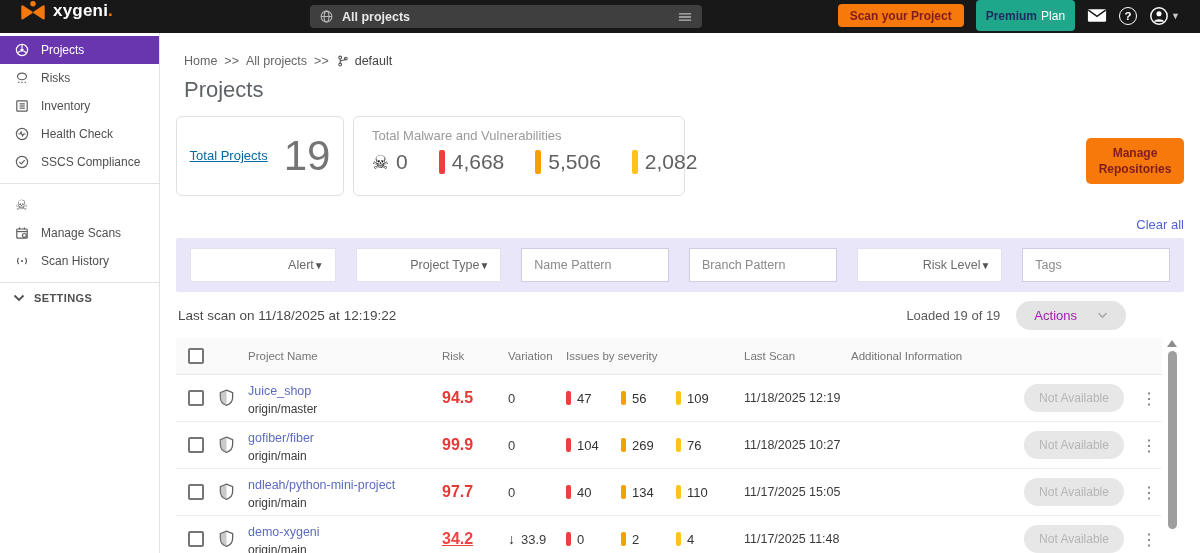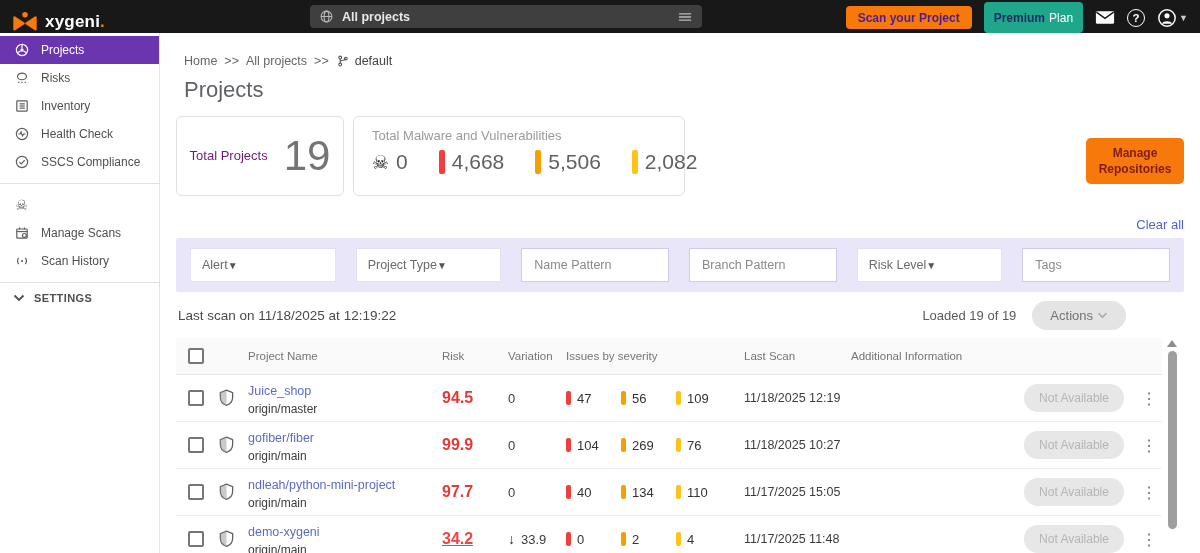--- a/index.html
+++ b/index.html
@@ -1,28 +1,28 @@
 <!DOCTYPE html>
 <html><head>
 <meta charset="utf-8">
 <style>
   * { margin:0; padding:0; box-sizing:border-box; }
   html,body { width:1200px; height:553px; }
   body { font-family:"Liberation Sans", sans-serif; background:#fff; overflow:hidden; }
   .page { position:relative; width:1200px; height:553px; display:flex; flex-direction:column; overflow:hidden; }
 
   
-  .topbar { position:relative; height:33px; flex:0 0 33px; background:#181818; display:flex; align-items:flex-end; padding:0 12px; }
+  .topbar { position:relative; height:33px; flex:0 0 33px; background:#181818; display:flex; align-items:flex-start; padding:0 20px; }
   .logo { display:flex; align-items:center; gap:7px; }
   .logo-text { color:#fff; font-size:17px; font-weight:bold; letter-spacing:.2px; }
   .logo-text .dot { color:#f8790b; }
   .scope-bar { position:absolute; left:310px; top:5px; width:392px; height:23px; background:#3f3f3f; border-radius:4px; display:flex; align-items:center; padding:0 9px; gap:8px; }
   .scope-label { color:#e8e8e8; font-size:12.5px; font-weight:bold; flex:1; }
   .top-right { margin-left:auto; display:flex; align-items:center; gap:12px; }
-  .btn-scan { background:#f8790b; color:#4c1d95; font-size:12px; font-weight:bold; border:none; border-radius:4px; height:23px; padding:0 12px; cursor:pointer; }
+  .btn-scan { background:#f8790b; color:#7f1d1d; font-size:12px; font-weight:bold; border:none; border-radius:4px; height:23px; padding:0 12px; cursor:pointer; }
   .btn-premium { background:#1fa78c; border:none; border-radius:4px; height:31px; padding:0 10px; font-size:12px; cursor:pointer; }
   .btn-premium .b { color:#1e2b5e; font-weight:bold; }
   .btn-premium .r { color:#fff; margin-left:4px; }
   .top-icon { display:flex; align-items:center; color:#fff; }
   .help-circle { width:18px; height:18px; border:1.6px solid #fff; border-radius:50%; color:#fff; font-size:11.5px; font-weight:bold; display:flex; align-items:center; justify-content:center; }
   .caret { color:#ccc; font-size:9px; margin-left:2px; }
 
   
   .body-row { flex:1; display:flex; min-height:0; }
   .sidebar { width:160px; flex:0 0 160px; background:#fff; border-right:1px solid #e3e3e3; padding-top:3px; }
@@ -37,49 +37,49 @@
 
   .breadcrumb { margin-top:21px; display:flex; align-items:center; gap:7px; font-size:12.5px; color:#666; padding-left:8px; }
   .crumb-link { cursor:pointer; }
   .crumb-branch { display:flex; align-items:center; gap:5px; color:#444; }
   .page-title { margin-top:9px; padding-left:8px; font-size:22px; color:#5f6368; font-weight:400; }
 
   
   .cards { margin-top:13px; display:flex; gap:9px; position:relative; height:80px; }
   .card { border:1px solid #e0e0e0; border-radius:6px; background:#fff; }
   .card-total { width:168px; display:flex; align-items:center; justify-content:center; gap:16px; }
-  .card-total .lbl { font-size:13px; color:#701a75; text-align:right; line-height:1.35; }
+  .card-total .lbl { font-size:13px; color:#0369a1; text-align:right; line-height:1.35;text-decoration:underline; }
   .card-total .val { font-size:42px; color:#757575; }
   .card-malware { width:332px; padding:11px 18px; }
   .card-malware .ttl { font-size:13px; color:#9a9a9a; }
   .mal-stats { margin-top:7px; display:flex; align-items:center; gap:9px; }
   .mal-group { display:flex; align-items:center; gap:7px; margin-right:22px; }
   .mal-group:last-child { margin-right:0; }
   .mal-num { font-size:21px; color:#616161; }
   .sev-bar { width:6px; height:24px; border-radius:2px; }
   .skull { font-size:19px; color:#111; }
   .btn-manage { position:absolute; right:0; top:22px; width:98px; background:#f8790b; border:none; border-radius:5px; color:#7f1d1d; font-family:"Liberation Sans",sans-serif; font-size:12px; font-weight:bold; line-height:1.35; padding:7px 6px; cursor:pointer; }
 
   .clear-all { display:block; text-align:right; margin-top:21px; font-size:13px; color:#4f5fd5; text-decoration:none; cursor:pointer; }
 
   
   .filterbar { margin-top:6px; background:#e8e6f8; border-radius:2px; padding:10px 14px; display:flex; gap:20px; }
   .ffield { flex:1; height:34px; background:#fff; display:flex; align-items:center; padding:0 12px; font-size:12.5px; color:#6b6b6b; }
-  .fselect { border:none; box-shadow:0 0 0 1px #e3e0f2 inset; cursor:pointer; justify-content:flex-start; }
+  .fselect { border:none; box-shadow:0 0 0 1px #e3e0f2 inset; cursor:pointer; justify-content:flex-end; }
   .fselect .fcaret { color:#555; font-size:10px; }
   .finput { border:1px solid #cfcce6; }
   .finput input { border:none; outline:none; width:100%; font-family:"Liberation Sans",sans-serif; font-size:12.5px; color:#444; background:transparent; }
   .finput input::placeholder { color:#8a8a8a; }
 
   
   .list-toolbar { margin-top:9px; display:flex; align-items:center; padding:0 2px; }
   .last-scan { font-size:13.5px; color:#4a4a4a; }
   .toolbar-right { margin-left:auto; display:flex; align-items:center; gap:16px; margin-right:56px; }
   .loaded { font-size:13px; color:#5a5a5a; }
-  .btn-actions { background:#e4e4e4; color:#737373; border:none; border-radius:17px; font-size:13px; padding:7px 18px; display:flex; align-items:center; gap:4px; cursor:default; }
+  .btn-actions { background:#e4e4e4; color:#a21caf; border:none; border-radius:17px; font-size:13px; padding:7px 18px; display:flex; align-items:center; gap:20px; cursor:default; }
 
   
   .tablewrap { margin-top:8px; position:relative; padding-right:22px; }
   .trow { display:grid; grid-template-columns:42px 30px 194px 66px 58px 178px 107px 1fr 112px 26px; align-items:center; }
   .thead { height:37px; background:#fafafa; border-bottom:1px solid #e8e8e8; color:#757575; font-size:11.5px; }
   .tbody-row { height:47px; border-bottom:1px solid #efefef; background:#fff; }
   .cb { width:16px; height:16px; border:2px solid #757575; border-radius:2px; background:#fff; margin-left:12px; cursor:pointer; }
   .name-cell .pname { font-size:12.5px; color:#5c6bc0; text-decoration:none; cursor:pointer; }
   .name-cell .pbranch { font-size:12px; color:#3c3c3c; margin-top:3px; }
   .risk { font-size:16px; font-weight:bold; }

